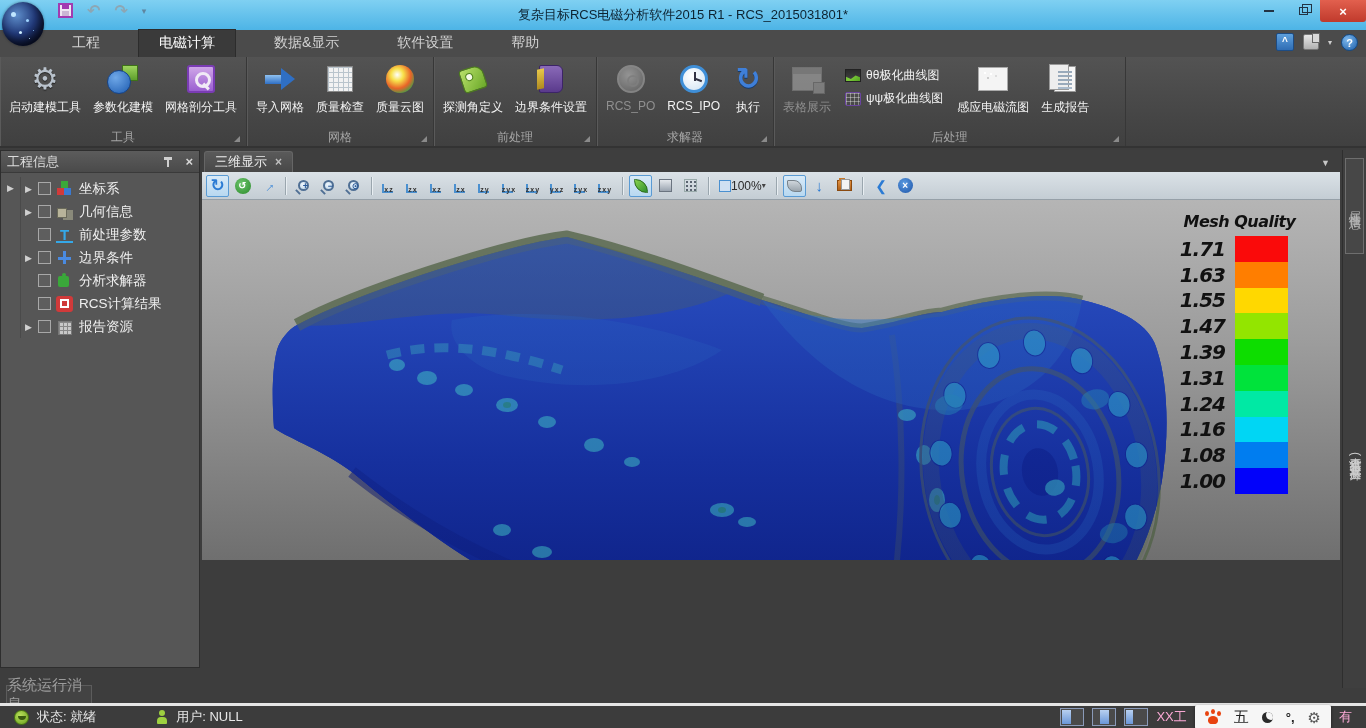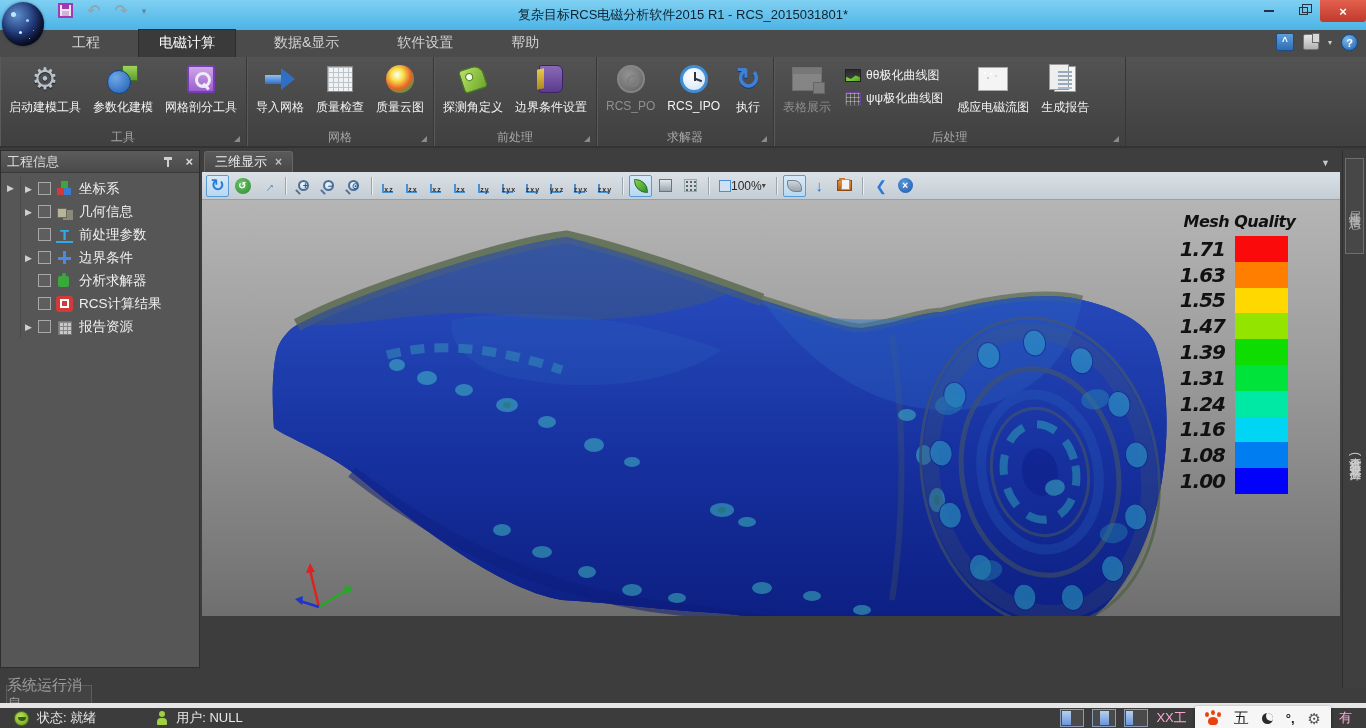--- a/index.html
+++ b/index.html
@@ -195,21 +195,21 @@
   .g-meshfit { width:15px; height:12px; background:linear-gradient(#cfd6dc,#9aa4ac); border:1px solid #78828a;
     border-radius:1px 8px 2px 8px; }
   .g-down { font-size:15px; color:#2b7bd4; font-weight:bold; }
   .g-folder { width:15px; height:11px; background:linear-gradient(#e09040,#b06018); border:1px solid #8a4a10; position:relative; }
   .g-folder::before { content:""; position:absolute; left:1px; top:-3px; width:6px; height:3px; background:#c87828; }
   .g-folder::after { content:""; position:absolute; right:1px; top:-2px; width:7px; height:9px; background:#f4f4f4; border:1px solid #999; }
   .g-share { font-size:14px; color:#2b7bd4; font-weight:bold; letter-spacing:-2px; }
   .g-close { width:15px; height:15px; border-radius:50%; background:radial-gradient(circle at 40% 35%,#5a9ae0,#1d54a8);
     color:#fff; font-size:10px; font-weight:bold; text-align:center; line-height:15px; }
 
-  .vp-canvas { position:relative; height:416px; background:linear-gradient(#b5b5b5,#9c9c9c 40%,#6f6f6f);
+  .vp-canvas { position:relative; height:360px; background:linear-gradient(#b5b5b5,#9c9c9c 40%,#6f6f6f);
     overflow:hidden; }
   .vp-canvas svg { position:absolute; left:0; top:0; }
 
   
   .legend { position:absolute; right:38px; top:12px; width:125px; }
   .legend-title { font-family:"DejaVu Sans",sans-serif; font-style:italic; font-weight:bold;
     font-size:16px; color:#111; text-align:center; margin-bottom:5px; letter-spacing:-0.5px; }
   .legend-row { display:flex; align-items:center; height:25.8px; }
   .legend-val { width:58px; text-align:right; padding-right:10px; font-family:"DejaVu Sans",sans-serif;
     font-style:italic; font-weight:bold; font-size:20px; color:#111; letter-spacing:-1px; }
@@ -222,21 +222,21 @@
     background:#474747; color:#b5b5b5; font-size:12px; writing-mode:vertical-rl;
     display:flex; align-items:center; justify-content:center; letter-spacing:2px; }
   .side-tab-mid { position:absolute; left:3px; top:212px; width:18px; height:190px; color:#cdcdcd; font-size:12px;
     writing-mode:vertical-rl; display:flex; align-items:center; justify-content:center; letter-spacing:1px; }
 
   
   .msg-tab { position:absolute; left:6px; top:685px; width:86px; height:18px; background:#434343;
     border:1px solid #5c5c5c; border-bottom:none; color:#9c9c9c; font-size:15px;
     display:flex; align-items:center; justify-content:center; }
   .statusbar { position:absolute; left:0; top:703px; width:1366px; height:25px; background:#3c3c3c;
-    border-top:5px solid #e5e5e5; display:flex; align-items:center; padding:0 14px; color:#e8e8e8; font-size:13px; }
+    border-top:3px solid #e5e5e5; display:flex; align-items:center; padding:0 14px; color:#e8e8e8; font-size:13px; }
   .st-ic-status { width:15px; height:15px; border-radius:50%; background:radial-gradient(circle at 40% 35%,#b8e05a,#6a9e1e);
     border:1px solid #4a7a10; margin-right:8px; position:relative; }
   .st-ic-status::after { content:""; position:absolute; left:3px; top:5px; width:8px; height:4px; border-radius:0 0 4px 4px; background:#3a5a10; }
   .st-user { margin-left:60px; display:flex; align-items:center; }
   .st-ic-user { width:12px; height:14px; position:relative; margin-right:8px; }
   .st-ic-user::before { content:""; position:absolute; left:3px; top:0; width:6px; height:6px; border-radius:50%; background:#9ed040; }
   .st-ic-user::after { content:""; position:absolute; left:1px; top:7px; width:10px; height:7px; border-radius:4px 4px 1px 1px; background:#9ed040; }
   .st-right { margin-left:auto; display:flex; align-items:center; gap:8px; }
   .pane-ic { width:24px; height:18px; border:1px solid #8a9ab8; background:#4a4a4a; position:relative; }
   .pane-ic::before { content:""; position:absolute; top:1px; bottom:1px; width:9px; background:linear-gradient(#b8d0f0,#6a96d8); }

